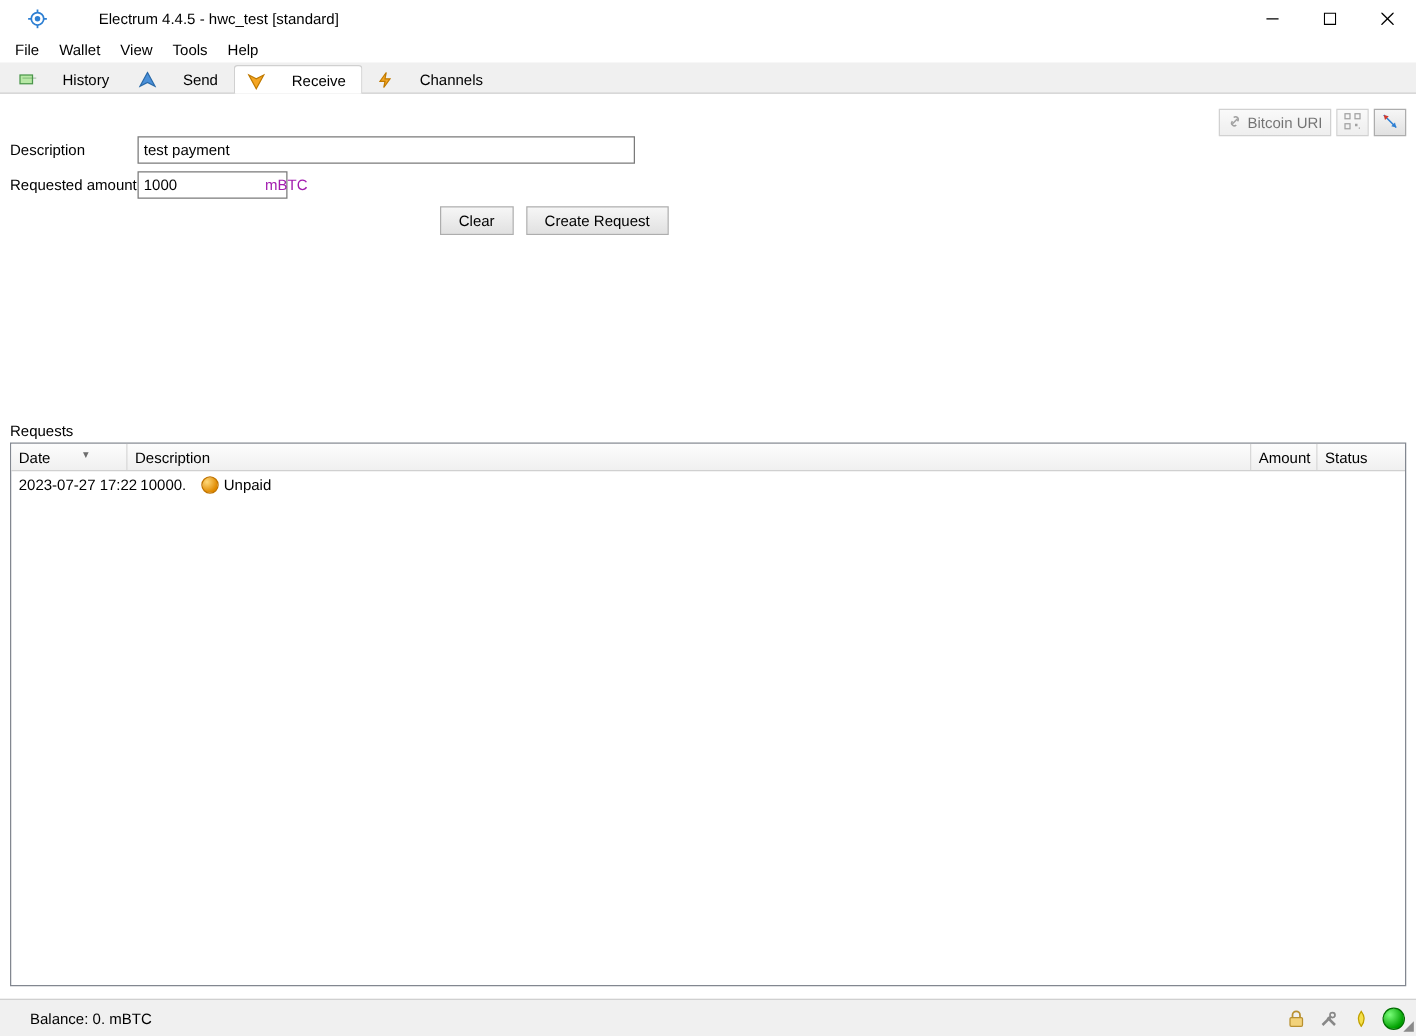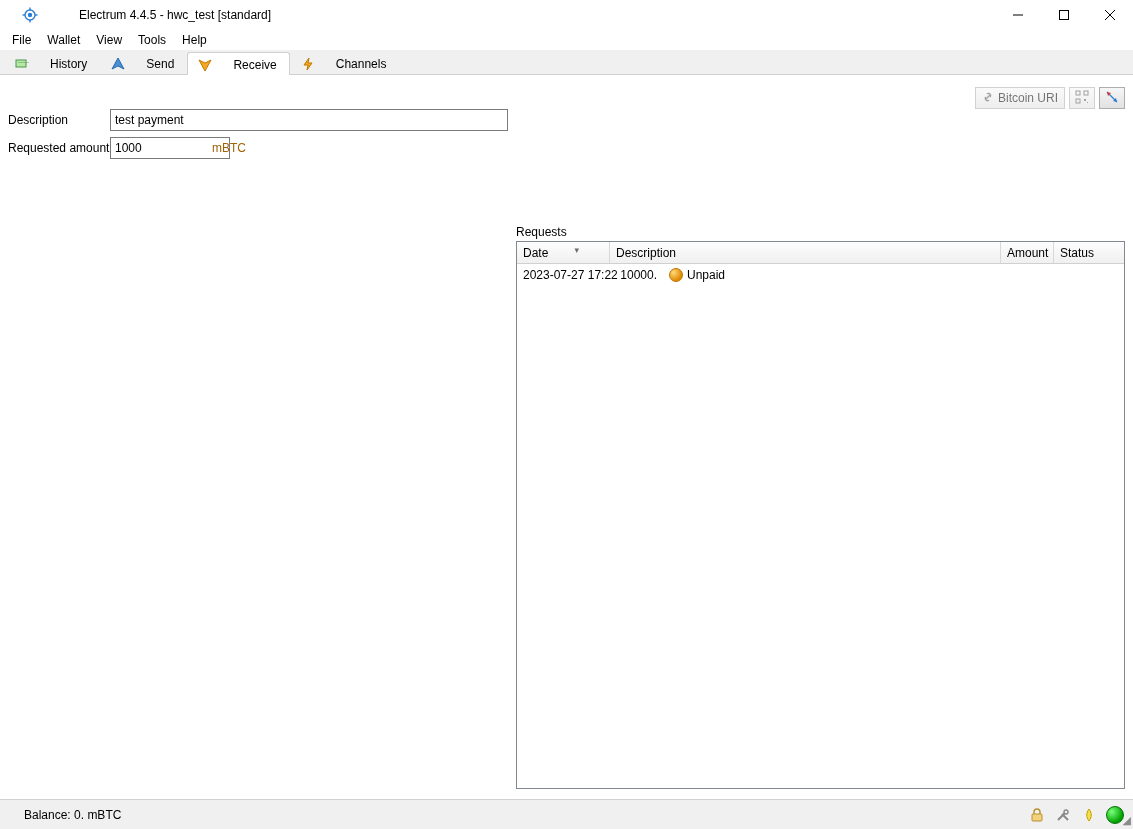--- a/index.html
+++ b/index.html
@@ -79,21 +79,21 @@
     z-index:2;
     top:1px;
   }
   .tab-icon {
     width:14px; height:14px; display:inline-flex; align-items:center; justify-content:center;
   }
   
   .content {
     flex:1;
     display:flex;
-    flex-direction:row;
+    flex-direction:column;
     position:relative;
     padding: 0;
   }
   .toolbar-right {
     position:absolute; top:12px; right:8px;
     display:flex; gap:4px;
   }
   .mini-btn {
     border:1px solid #adadad;
     background: linear-gradient(#f6f6f6,#e1e1e1);
@@ -124,21 +124,21 @@
     outline:none;
   }
   .desc-input { width:398px; }
   .amt-wrap {
     position:relative;
     width:142px;
   }
   .amt-input { width:120px; padding-right:44px; }
   .amt-suffix {
     position:absolute; right:6px; top:0; bottom:0;
-    display:flex; align-items:center; color:#a16207; font-size:12px;
+    display:flex; align-items:center; color:#a21caf; font-size:12px;
     pointer-events:none;
   }
   .expiry-btn {
     width:142px; height:22px;
     border:1px solid #adadad;
     background: linear-gradient(#f6f6f6,#e1e1e1);
     display:flex; align-items:center; justify-content:center;
     font-size:12px;
     cursor:default;
   }
@@ -354,20 +354,28 @@
   <div class="form-area">
     <div class="form-row">
       <div class="form-label">Description</div>
       <input class="text-input desc-input" value="test payment" style="">
     </div>
     <div class="form-row">
       <div class="form-label">Requested amount</div>
       <div class="amt-wrap">
         <input class="text-input amt-input" value="1000" style="">
         <span class="amt-suffix">mBTC</span>
+      </div>
+    </div>
+    <div class="action-row">
+      <div class="action-btn">
+        <span>Clear</span>
+      </div>
+      <div class="action-btn">
+        <span>Create Request</span>
       </div>
     </div>
   </div>
 
   <div class="requests-section">
     <div class="requests-label">Requests</div>
     <div class="requests-box">
       <div class="table-header">
         <div class="th th-date">
           <span>Date</span>

